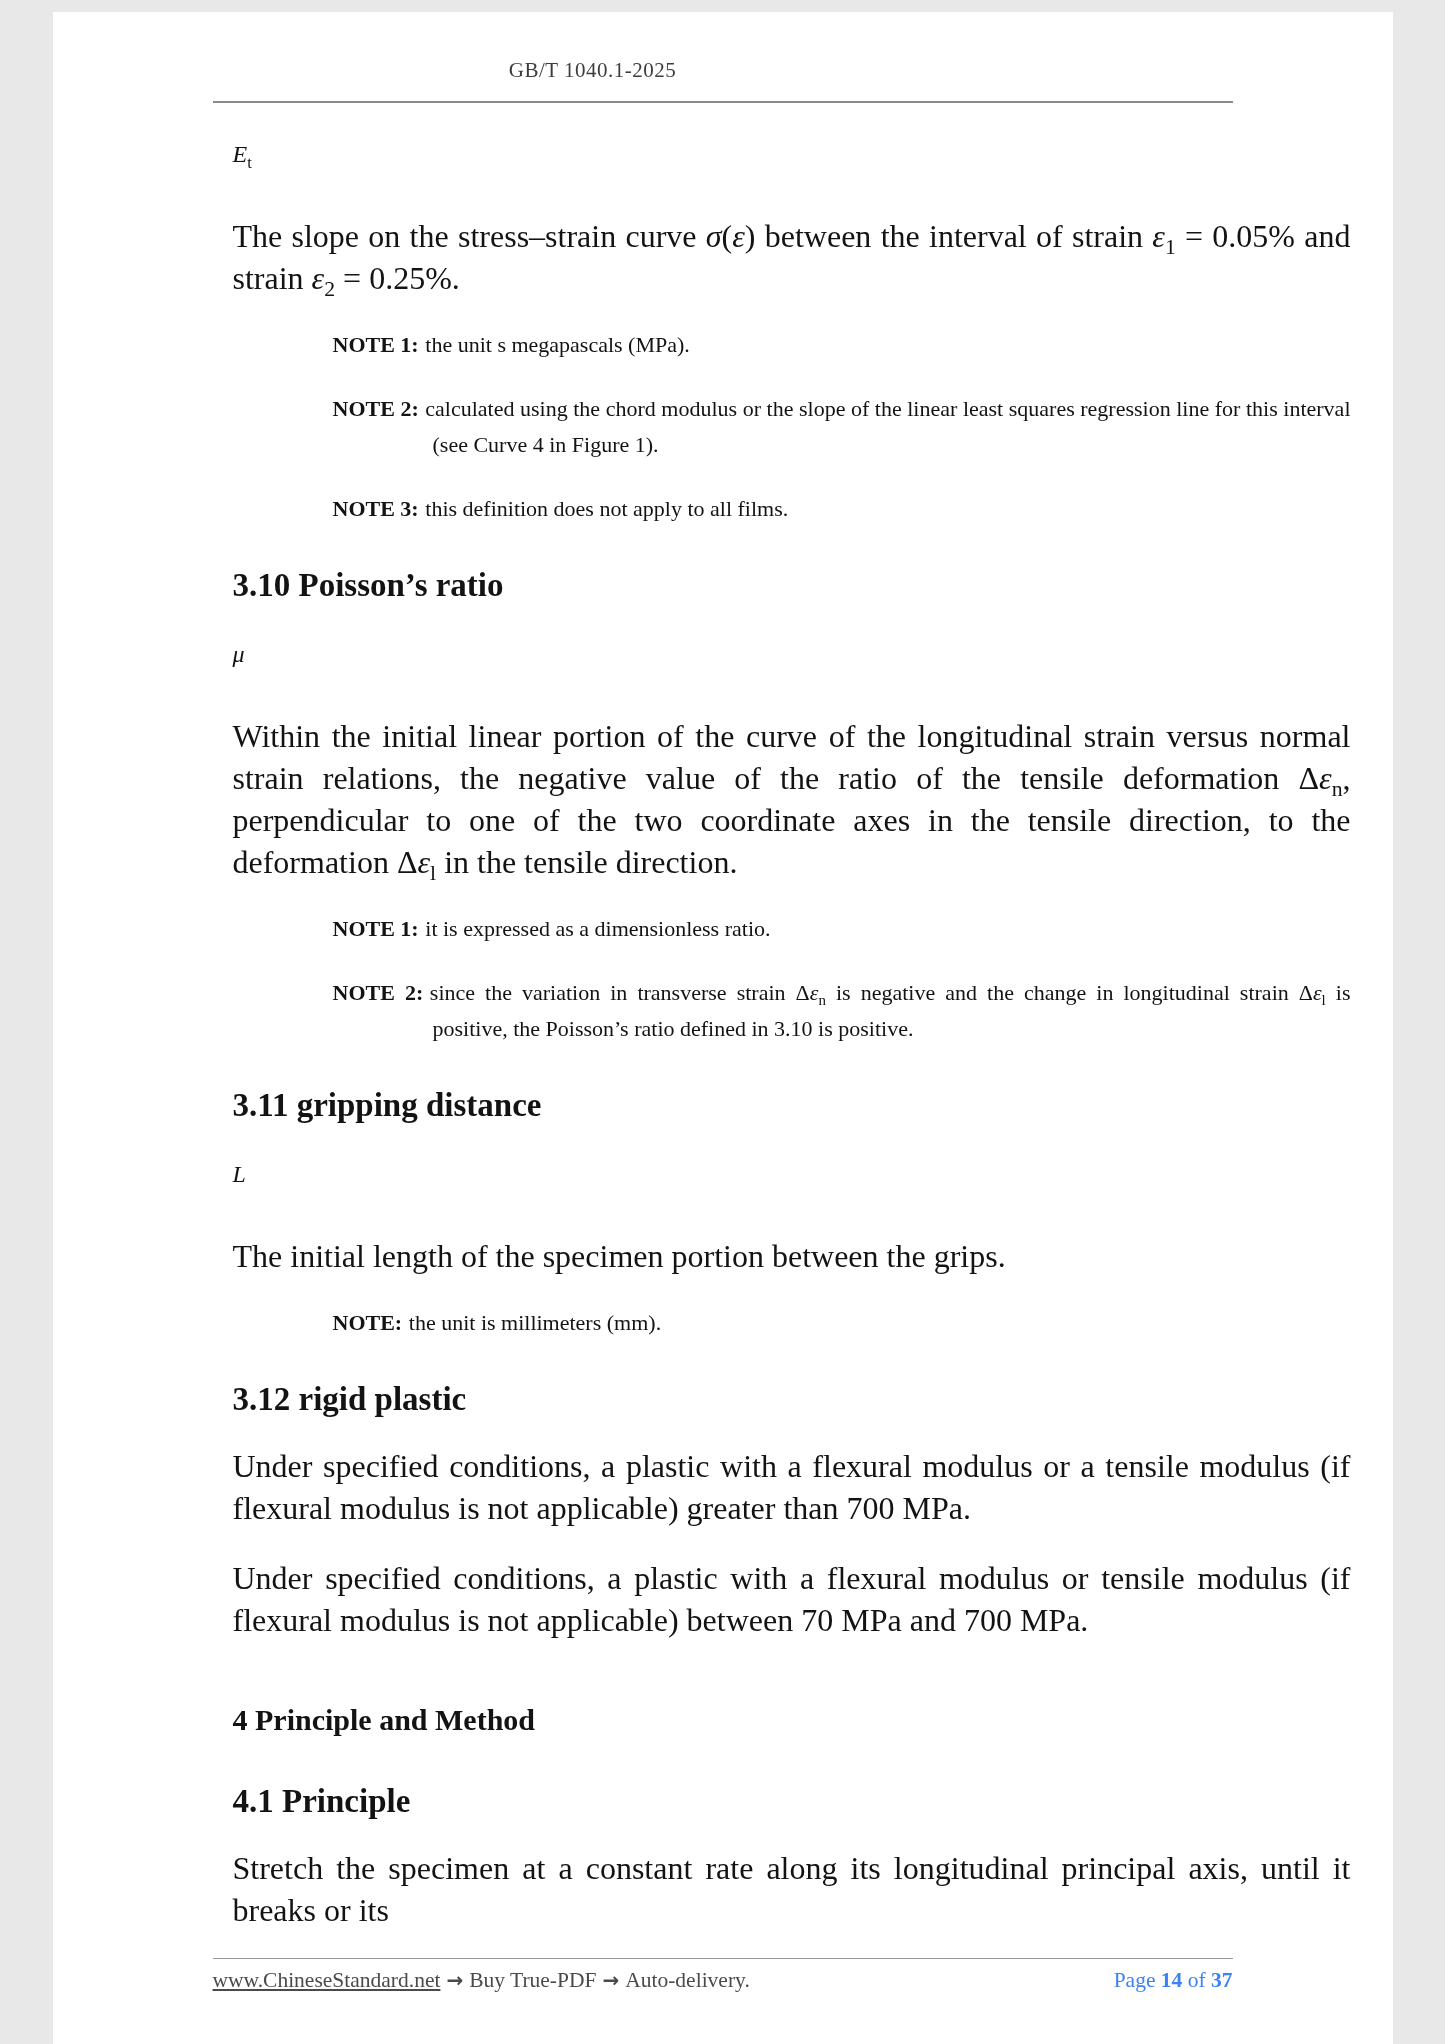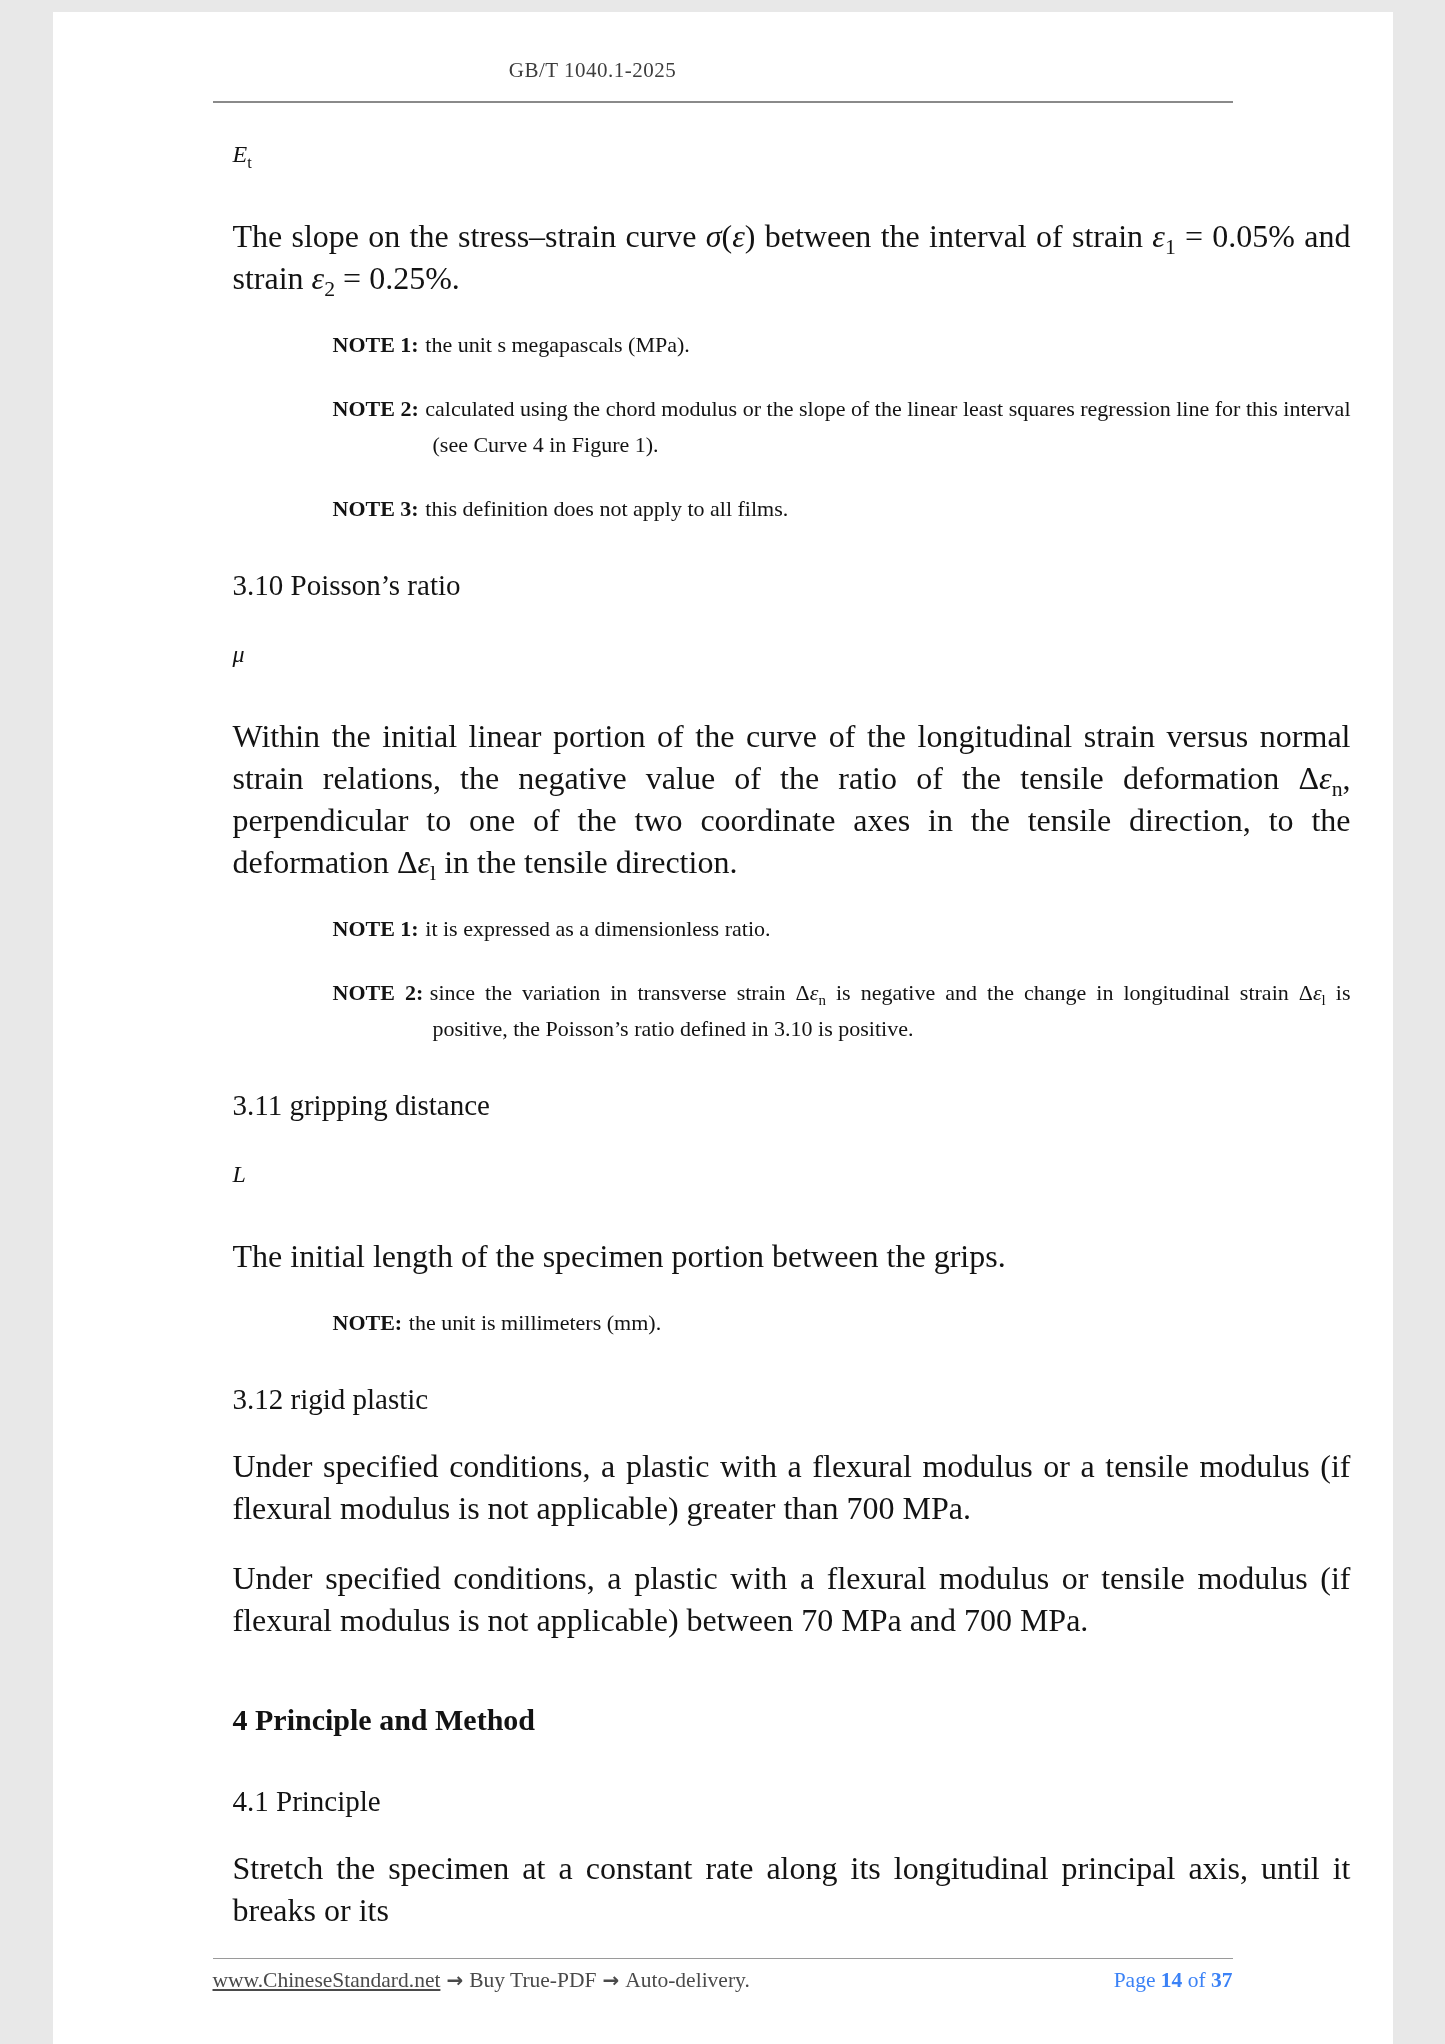--- a/index.html
+++ b/index.html
@@ -35,21 +35,21 @@
     font-size:32px;line-height:42px;text-align:justify;
     margin:28px 0;
   }
   .note{
     font-size:22px;line-height:36px;text-align:justify;
     padding-left:200px;text-indent:-100px;
     margin:28px 0;
   }
   .note-label{margin-right:0.3em;}
   .sec-heading{
-    font-size:29px;line-height:36px;font-weight:normal;
+    font-size:33px;line-height:36px;font-weight:bold;
     margin:40px 0 28px 0;
   }
   .chapter-heading{
     font-size:30px;line-height:46px;font-weight:bold;
     margin:56px 0 36px 0;
   }
   sub{font-size:0.68em;line-height:0;}
   
   .footer-rule{top:1946px;border-top:1.5px solid #9a9a9a;}
   .footer{

